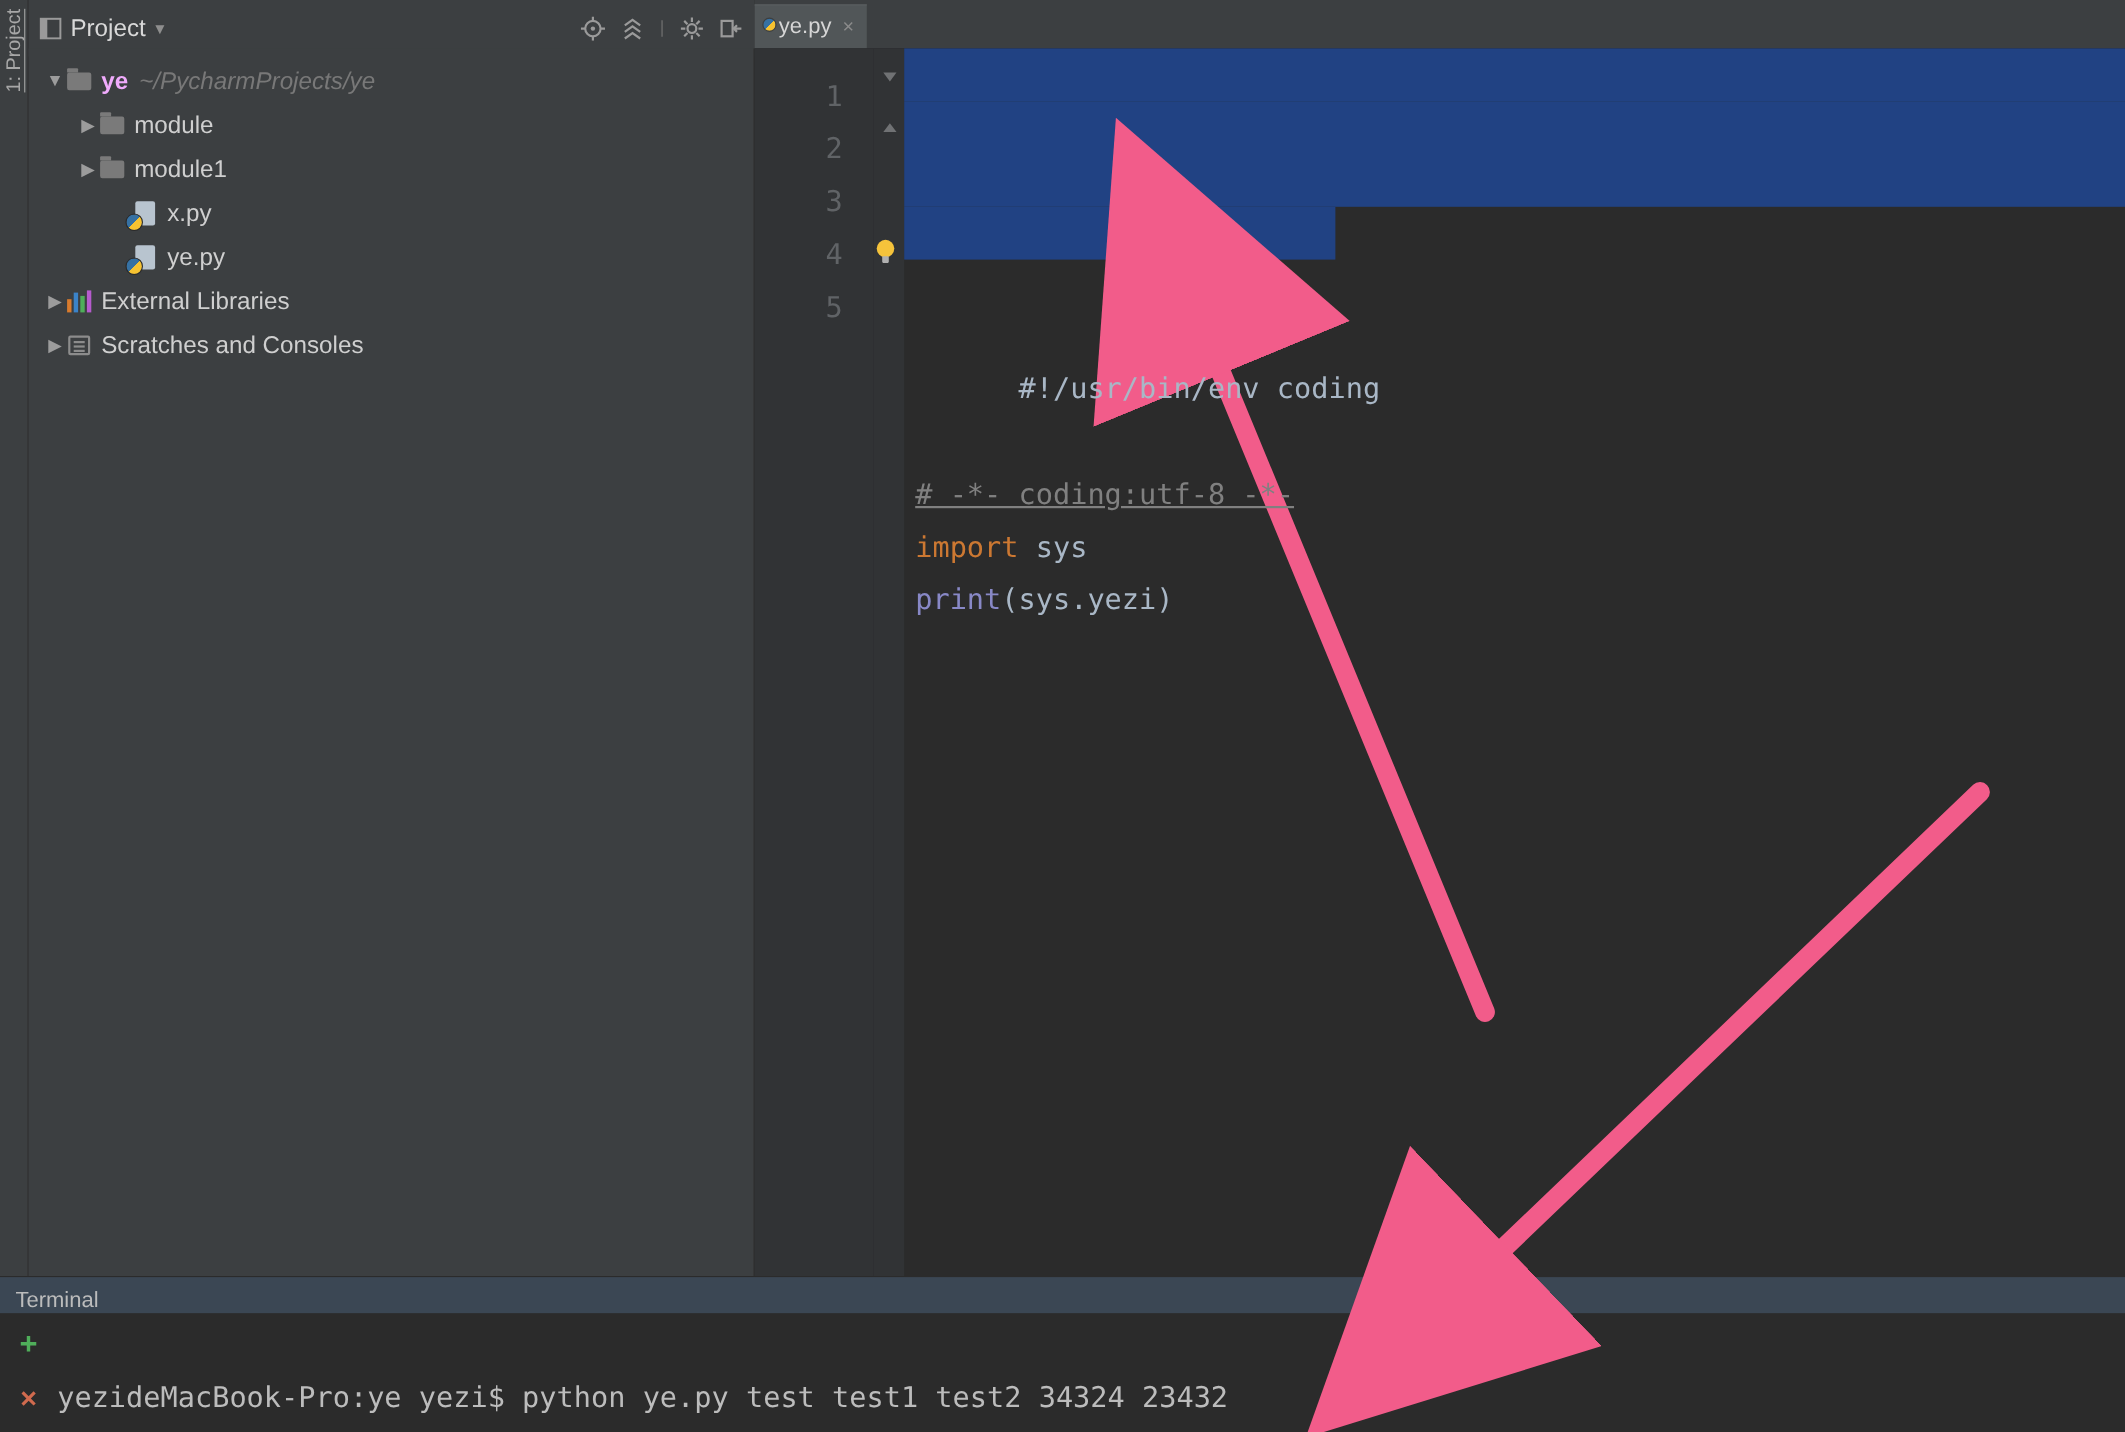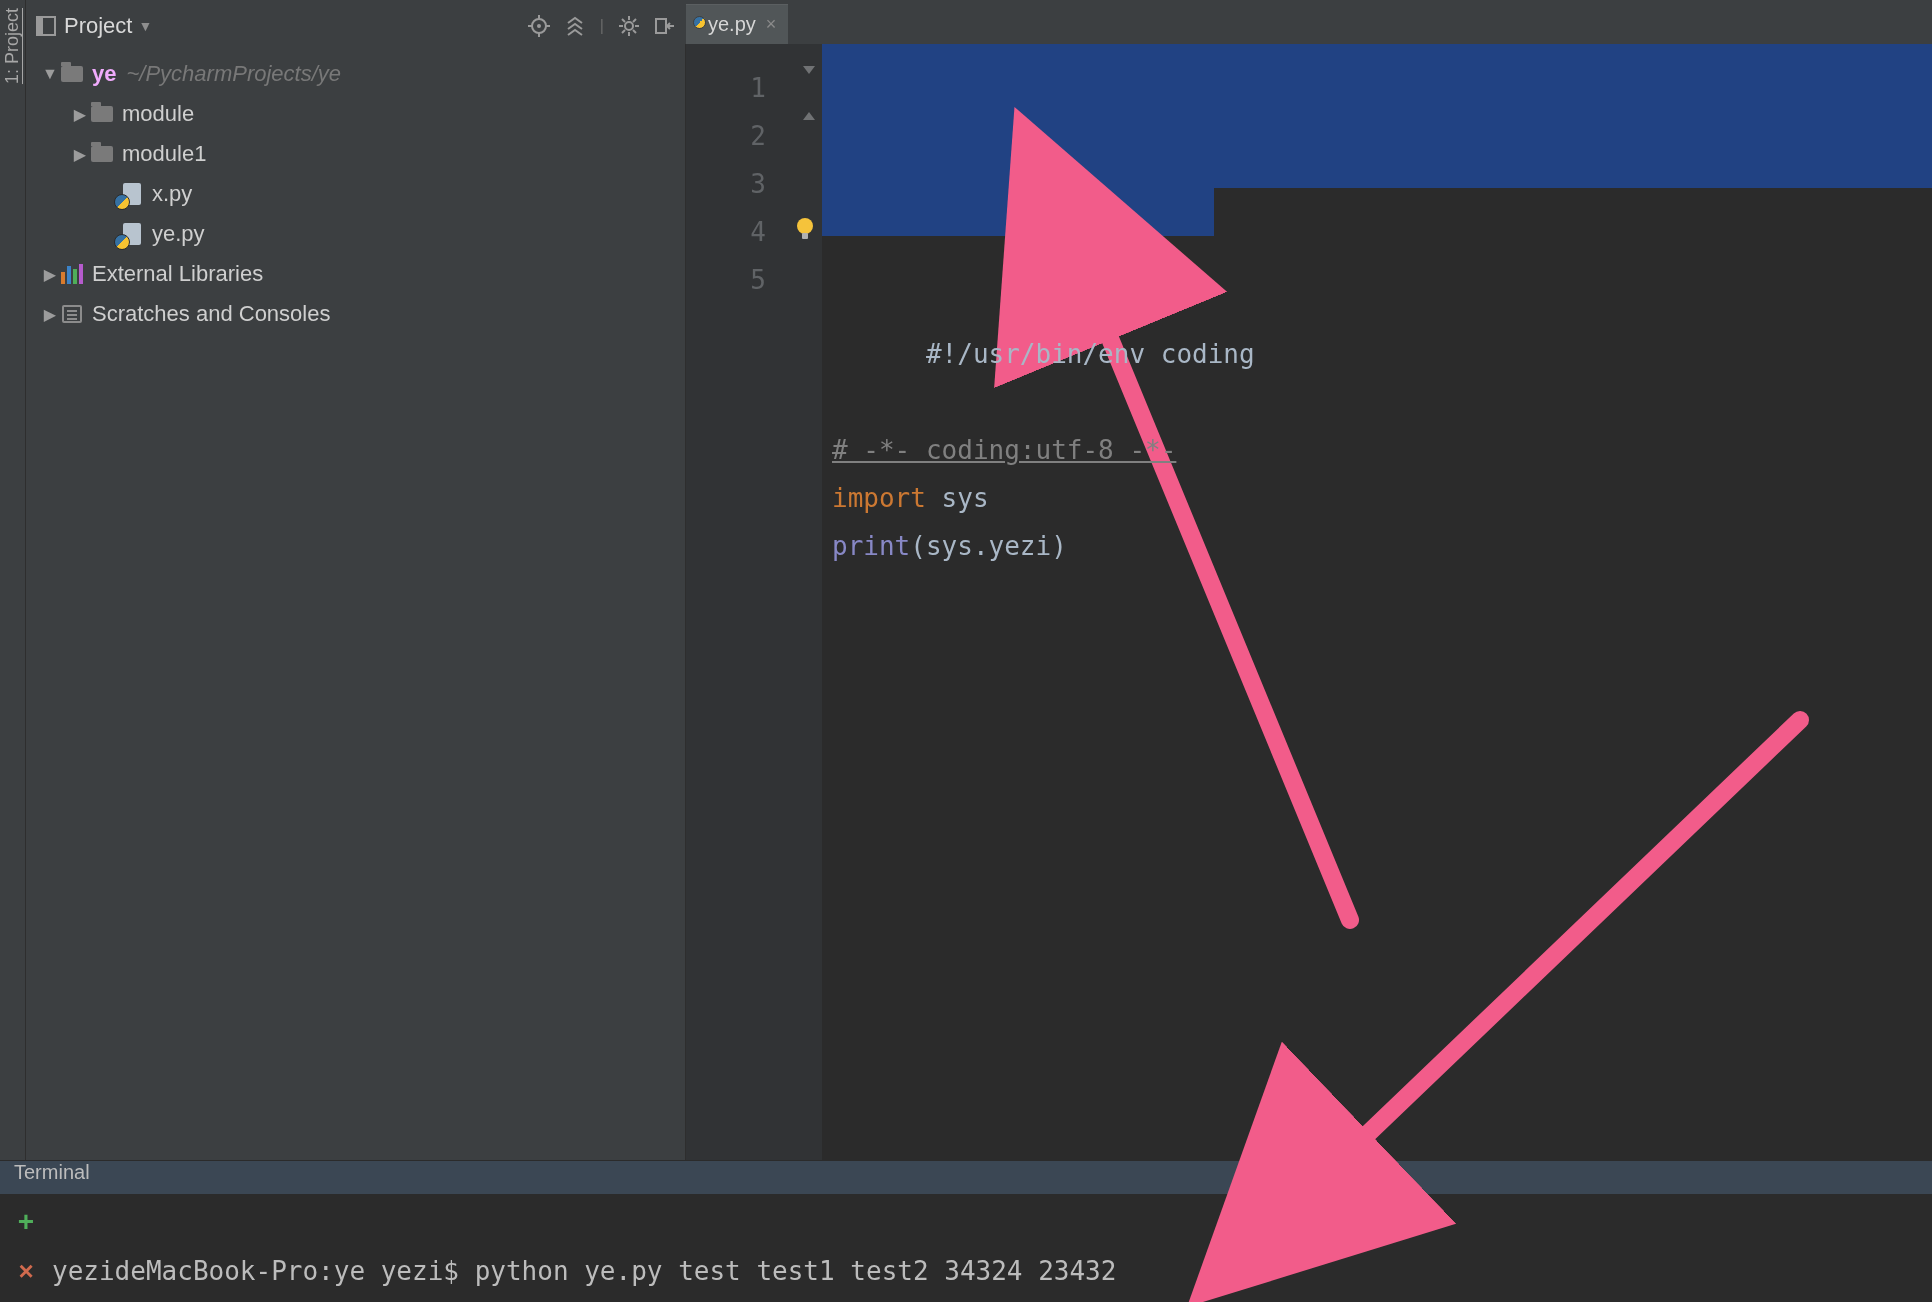--- a/index.html
+++ b/index.html
@@ -90,21 +90,21 @@
   .code .line span { position:relative; z-index:1; }
   .c-comment{color:#808080;text-decoration:underline;} .c-kw{color:#cc7832;} .c-fn{color:#8888c6;} .c-id{color:#a9b7c6;} .c-shebang{color:#a9b7c6;}
   .bulb {
     position:absolute; left:-40px; top:8px; width:26px; height:26px; z-index:3;
   }
   .bulb svg{display:block;}
 
   
   .term-header {
     position:absolute; left:0; right:0; bottom:108px; height:34px; background:#3b4754;
-    display:flex; align-items:flex-start; padding:0 14px; font-size:20px; color:#bcbcbc;
+    display:flex; align-items:flex-end; padding:0 14px; font-size:20px; color:#bcbcbc;
     border-top:1px solid #2b2b2b;
   }
   .terminal {
     position:absolute; left:0; right:0; bottom:0; height:108px; background:#2b2b2b;
     display:flex;
   }
   .term-side { width:52px; display:flex; flex-direction:column; align-items:center; justify-content:flex-start; padding-top:12px; gap:18px; }
   .term-side .plus{color:#4fae5a; font-size:28px; font-weight:bold;}
   .term-side .x{color:#d06a4e; font-size:26px; font-weight:bold;}
   .term-body { flex:1; font-family: Menlo, Consolas, monospace; font-size:26px; line-height:46px; padding-top:8px; color:#bcbcbc; white-space:pre; }

